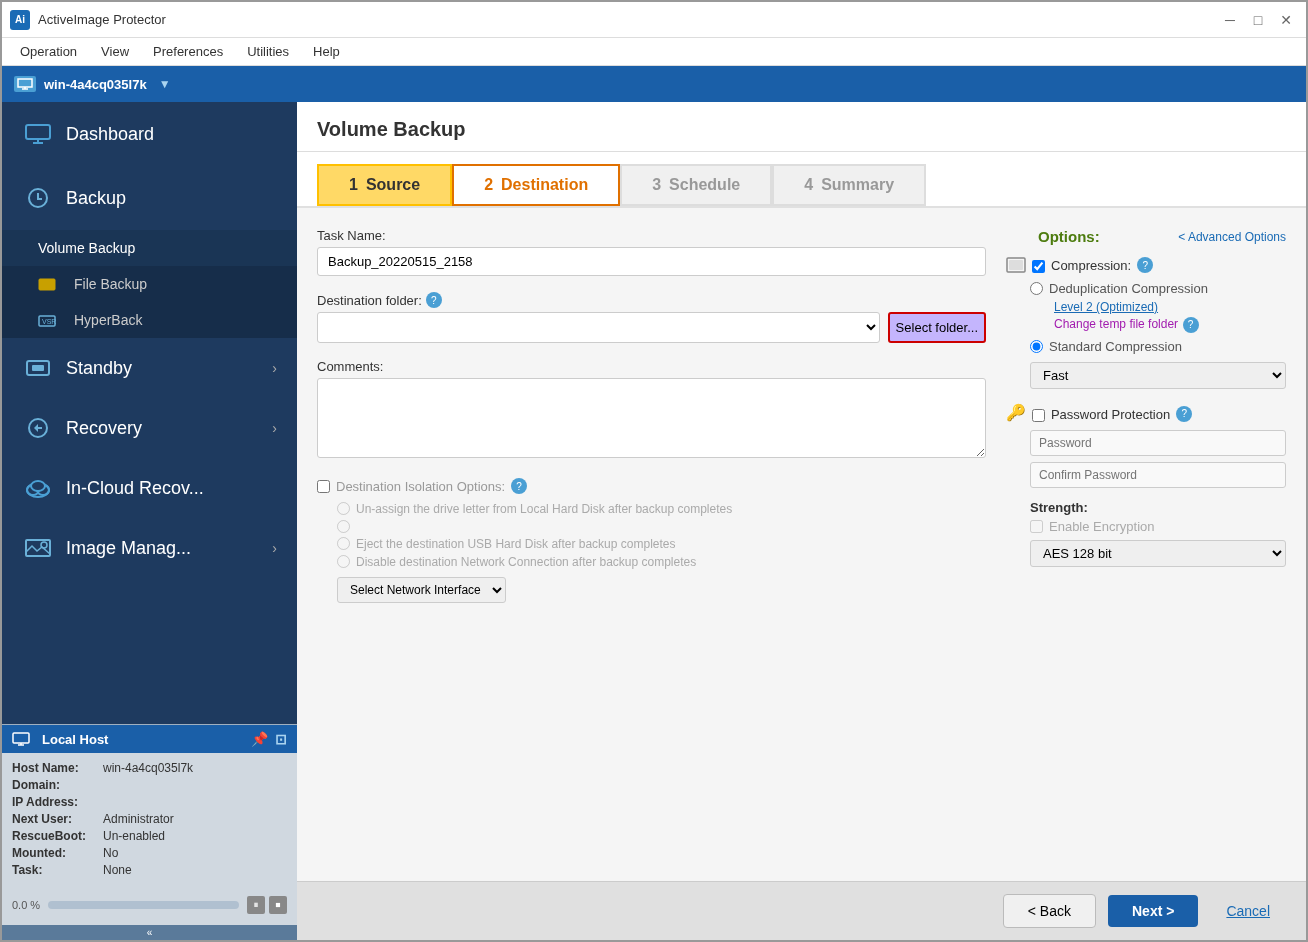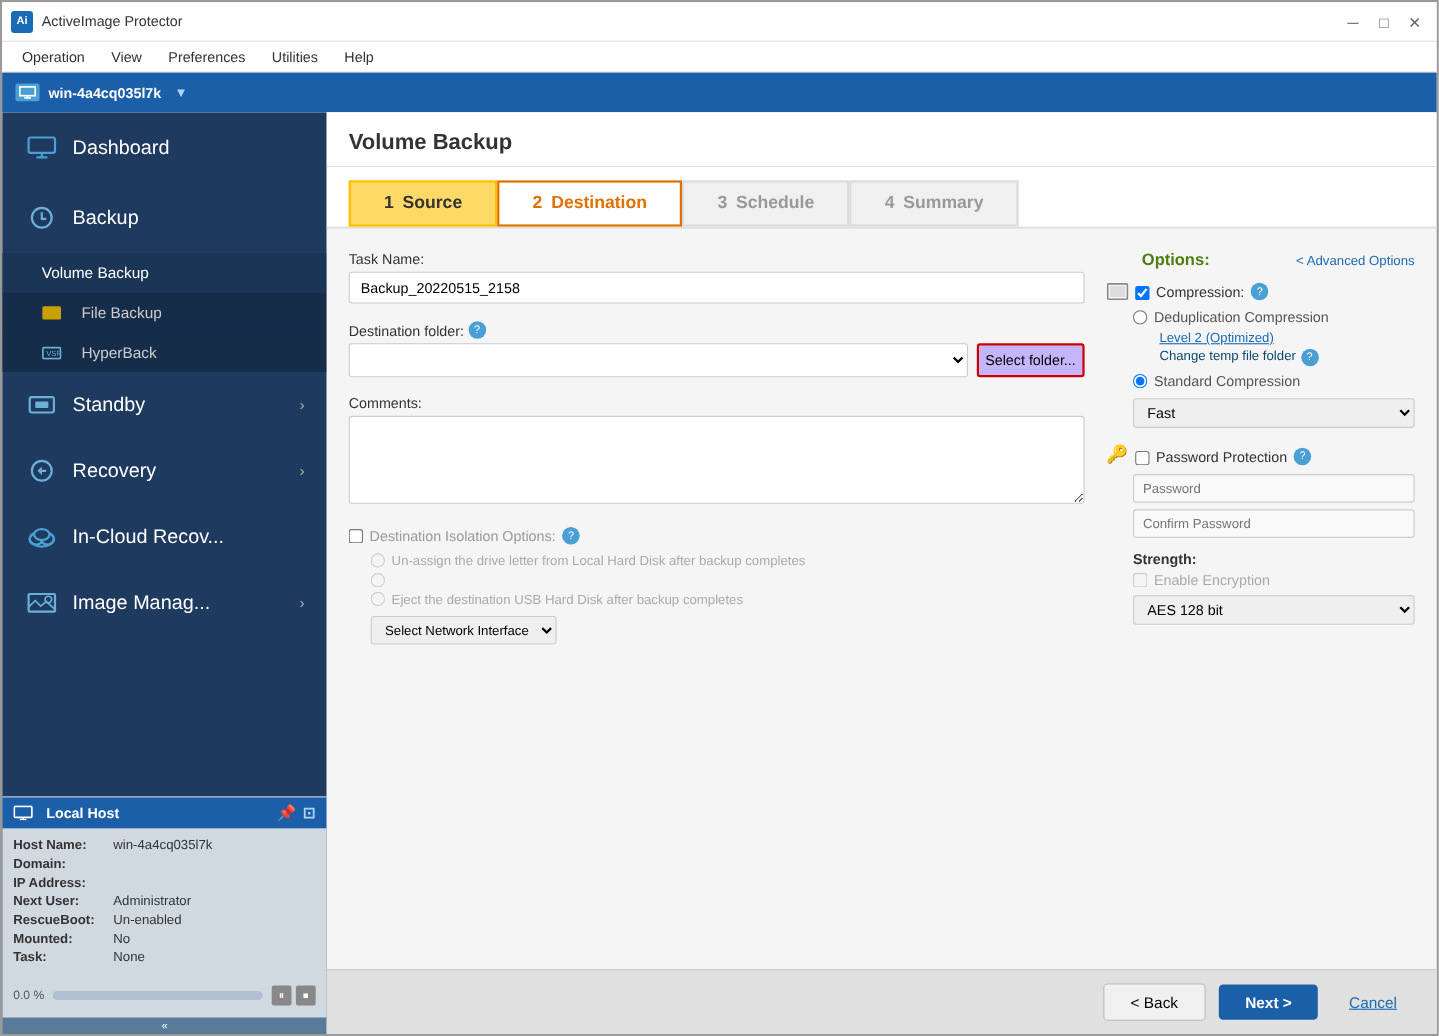--- a/index.html
+++ b/index.html
@@ -95,21 +95,21 @@
     .options-header { display: flex; align-items: center; justify-content: space-between; margin-bottom: 12px; }
     .options-title { font-size: 15px; font-weight: bold; color: #4d7c0f; margin-left: 32px; }
     .advanced-link { font-size: 12px; color: #1a6bb5; cursor: pointer; text-decoration: none; }
     .option-row { display: flex; align-items: flex-end; gap: 6px; margin-bottom: 8px; font-size: 13px; color: #333; }
     .option-row input[type=checkbox] { margin: 0; }
     .option-indent { padding-left: 24px; margin-bottom: 6px; }
     .radio-option-right { display: flex; align-items: center; gap: 6px; font-size: 13px; color: #555; margin-bottom: 4px; }
     .radio-option-right input[type=radio] { margin: 0; }
     .dedup-info { padding-left: 24px; font-size: 12px; color: #1a6bb5; cursor: pointer; }
     .dedup-info .link { color: #1a6bb5; text-decoration: underline; }
-    .change-temp { font-size: 12px; color: #0c4a6e; cursor: pointer; margin-bottom: 8px; }
+    .change-temp { font-size: 12px; color: #a21caf; cursor: pointer; margin-bottom: 8px; }
     .compress-select { width: 100%; padding: 4px 8px; border: 1px solid #ccc; border-radius: 3px; font-size: 13px; margin-top: 4px; margin-bottom: 8px; }
     .password-field { width: 100%; padding: 5px 8px; border: 1px solid #ccc; border-radius: 3px; font-size: 12px; color: #aaa; margin-bottom: 6px; background: #f9f9f9; }
     .strength-label { font-size: 13px; color: #333; margin-bottom: 4px; font-weight: bold; }
     .key-icon { font-size: 16px; color: #c8a000; }
     .encryption-checkbox { display: flex; align-items: center; gap: 6px; font-size: 13px; color: #aaa; margin-bottom: 6px; }
     .encryption-select { width: 100%; padding: 4px 8px; border: 1px solid #ccc; border-radius: 3px; font-size: 13px; }
     
     
     .footer { background: #e0e0e0; border-top: 1px solid #ccc; padding: 12px 20px; display: flex; align-items: center; justify-content: flex-end; gap: 12px; }
     .btn-back { padding: 8px 24px; background: #f0f0f0; border: 1px solid #bbb; border-radius: 4px; font-size: 14px; cursor: pointer; }
@@ -371,20 +371,24 @@
                 <input type="radio" name="isolation" disabled="" style="">
                 <span>Un-assign the drive letter from Local Hard Disk after backup completes</span>
               </div>
               <div class="radio-option">
                 <input type="radio" name="isolation" disabled="" style="">
               </div>
               <div class="radio-option">
                 <input type="radio" name="isolation" disabled="" style="">
                 <span>Eject the destination USB Hard Disk after backup completes</span>
               </div>
+              <div class="radio-option">
+                <input type="radio" name="isolation" disabled="" style="">
+                <span>Disable destination Network Connection after backup completes</span>
+              </div>
               <div class="network-select-row">
                 <select class="network-select">
                   <option>Select Network Interface</option>
                 </select>
               </div>
             </div>
           </div>
         </div>
 
         <div class="right-panel">

